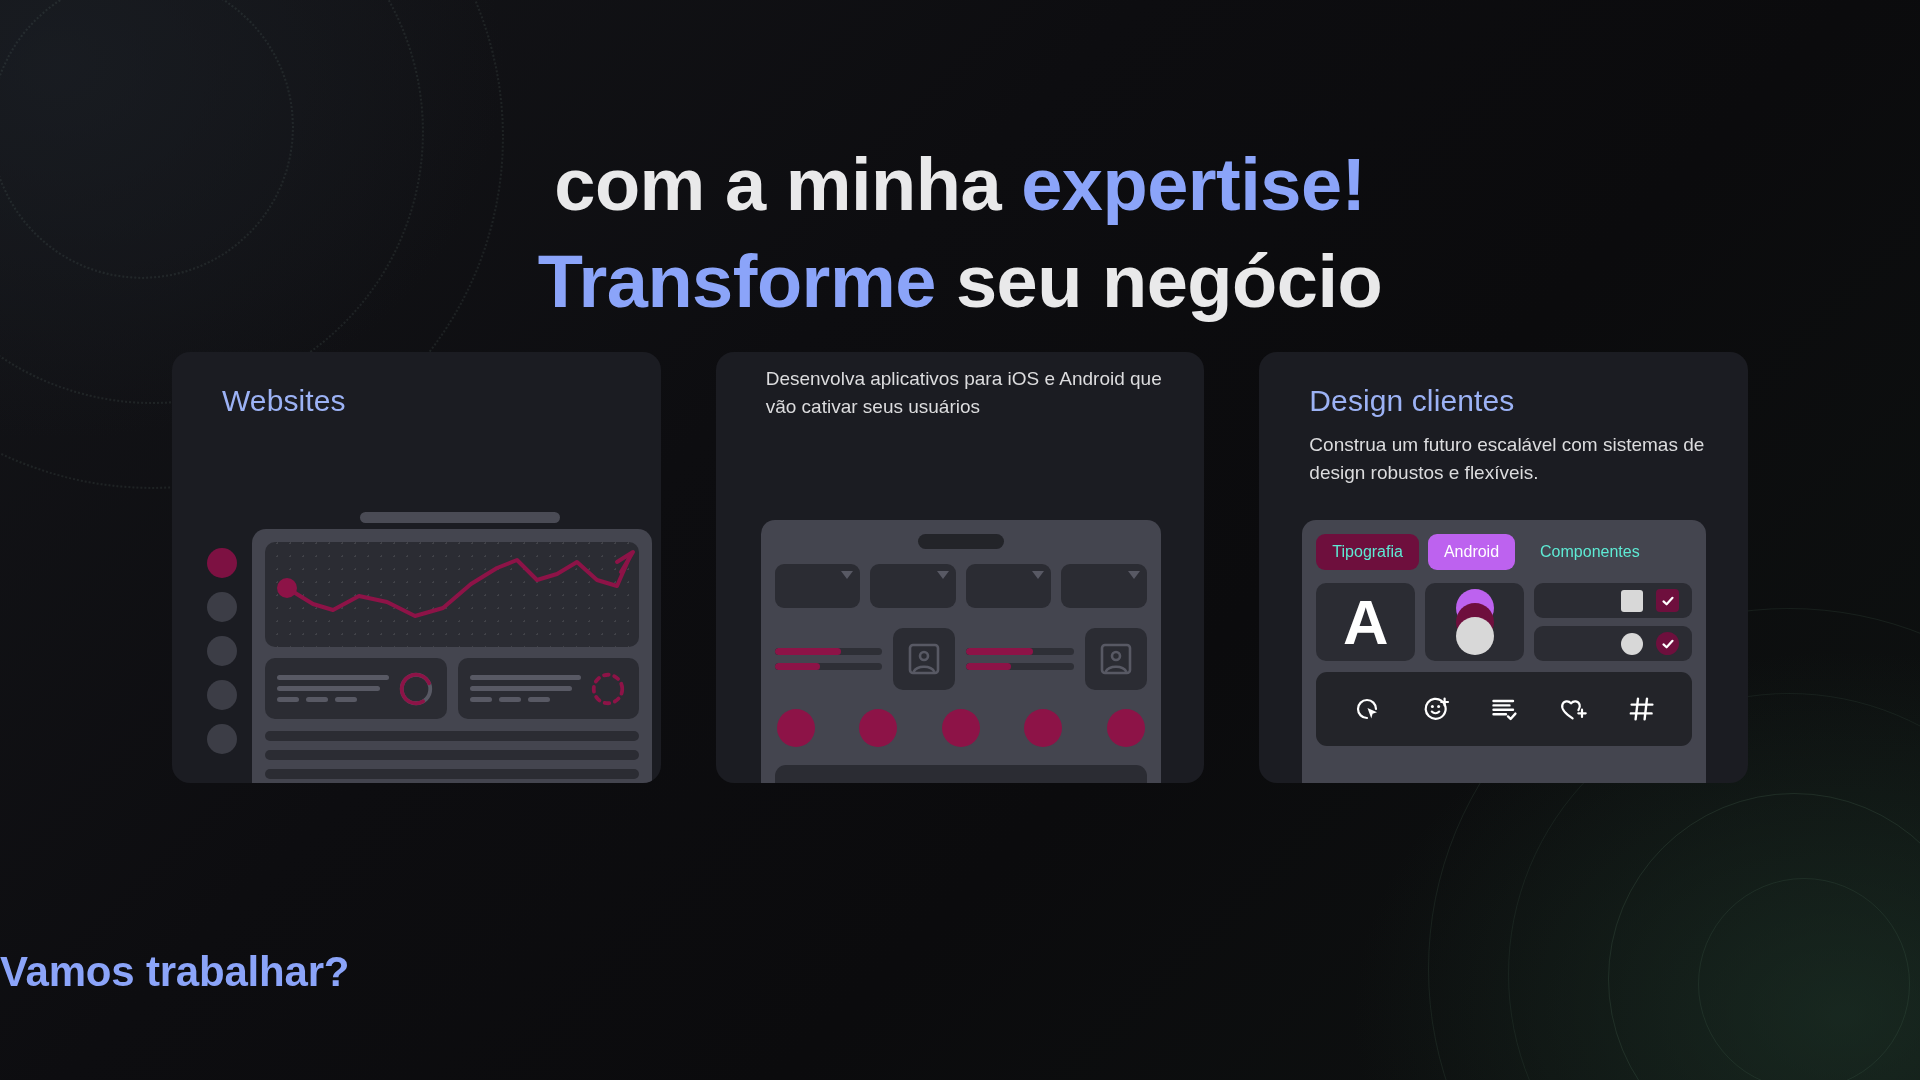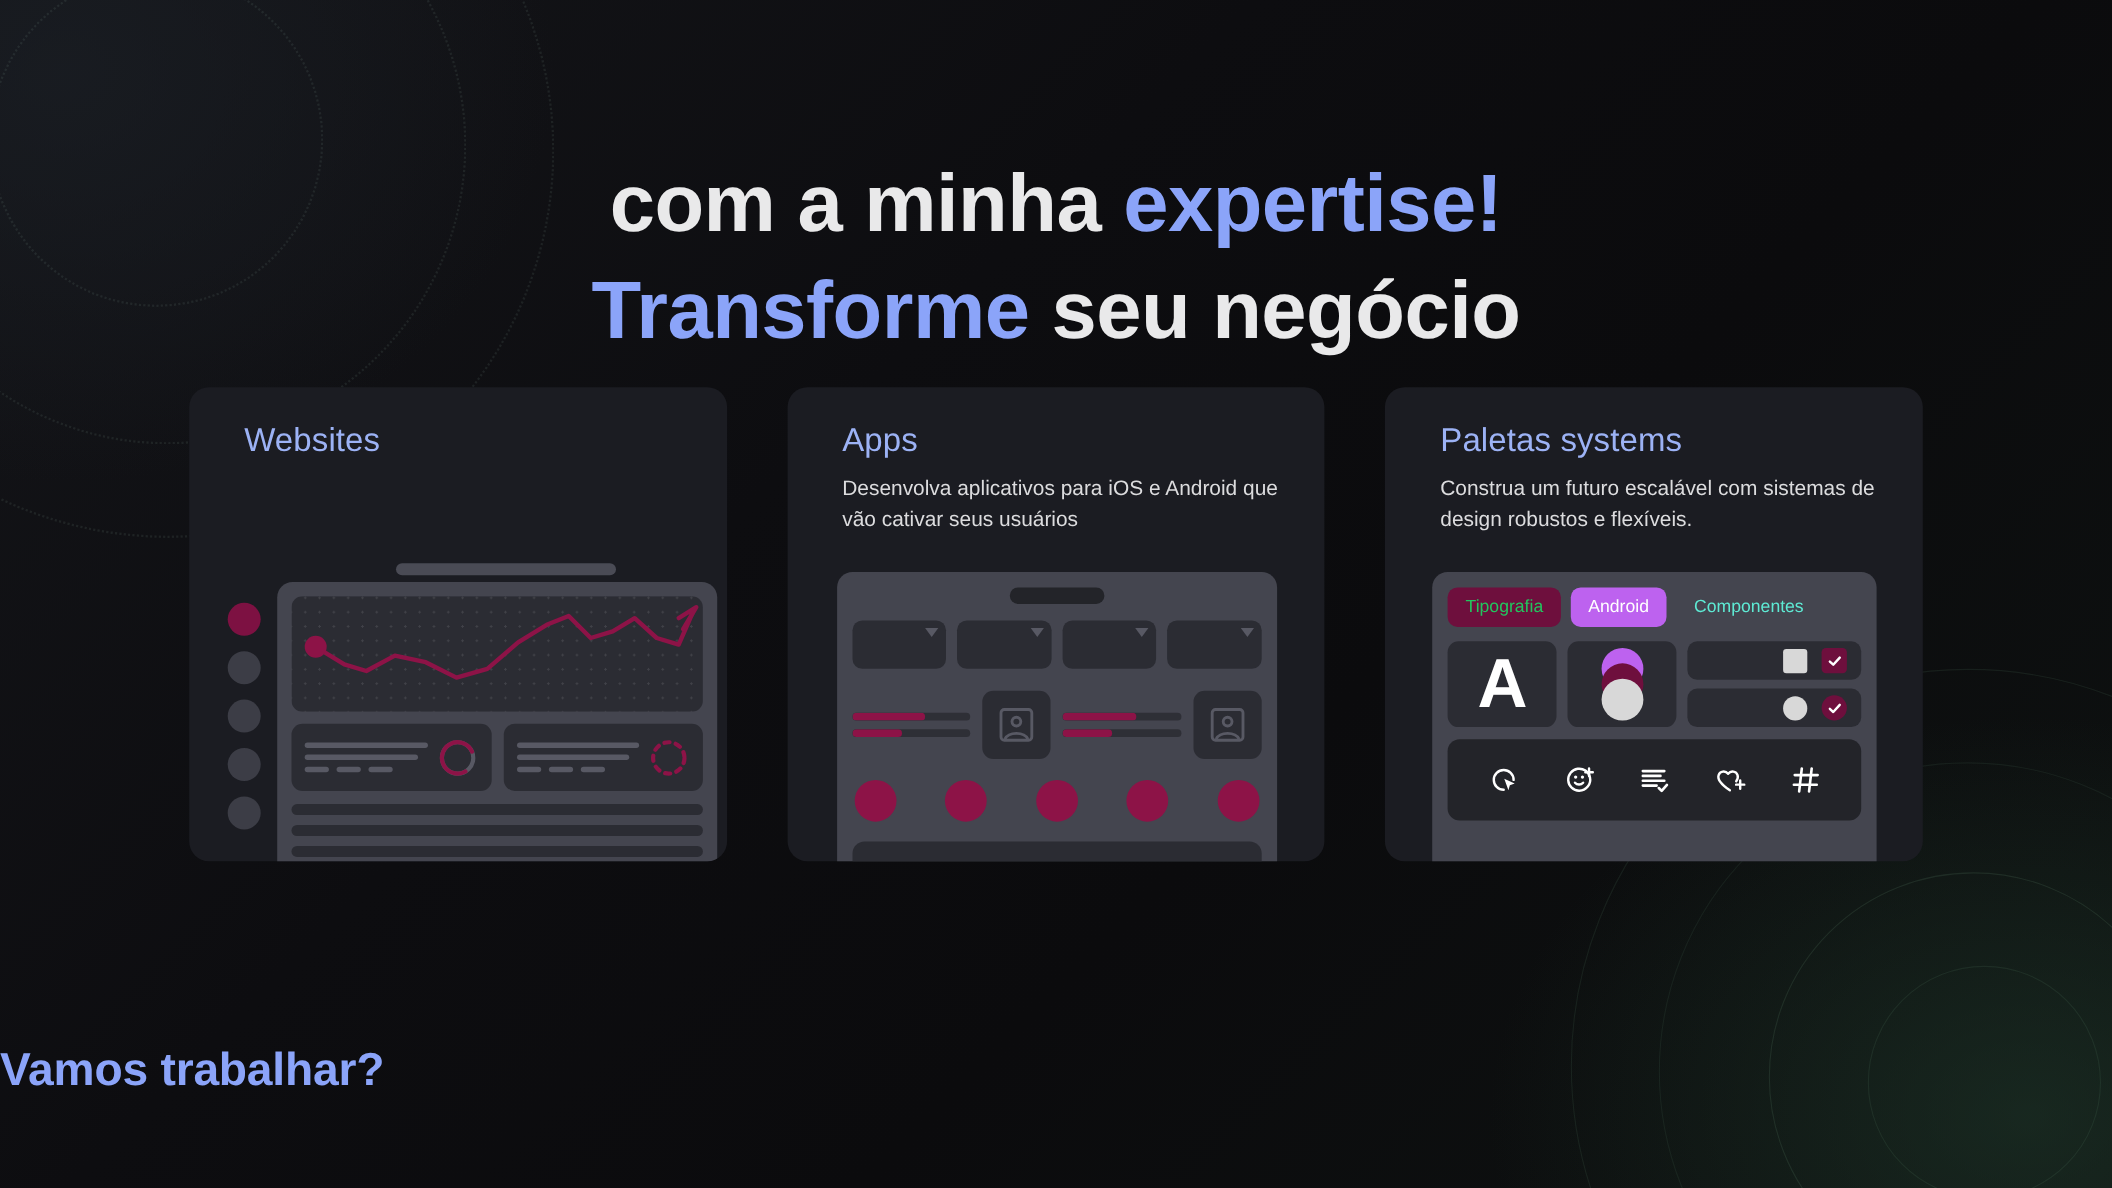--- a/index.html
+++ b/index.html
@@ -156,21 +156,21 @@
     margin-top: 18px; height: 68px; background: #2b2c33; border-radius: 11px;
   }
 
   
   .ds-wrap {
     position: absolute; left: 43px; top: 168px; width: 404px; height: 332px;
     background: #44454f; border-radius: 14px; padding: 14px; box-sizing: border-box;
   }
   .ds-tabs { display: flex; align-items: center; gap: 9px; }
   .ds-tab {
-    padding: 9px 16px; border-radius: 9px; font-size: 16px; color: #22c55e; white-space: nowrap;
+    padding: 9px 16px; border-radius: 9px; font-size: 16px; color: #5eead4; white-space: nowrap;
   }
   .ds-tab.maroon { background: #6e0f3d; }
   .ds-tab.purple { background: #bd62ef; color: #ffffff; }
   .ds-tab.plain  { background: transparent; color: #5eead4; }
   .ds-grid { display: flex; gap: 10px; margin-top: 13px; }
   .ds-cell {
     width: 99px; height: 78px; background: #2b2c33; border-radius: 10px;
     display: flex; align-items: center; justify-content: center; flex: none;
   }
   .glyph-A { font-size: 63px; line-height: 1; font-weight: 700; color: #ffffff; }
@@ -284,21 +284,20 @@
             <div class="ll w100"></div>
             <div class="ll w100"></div>
             <div class="ll w100"></div>
             <div class="ll w72"></div>
           </div>
         </div>
       </div>
     </div>
 
     <div class="card">
-      <div class="card-title">Apps</div>
       <div class="card-desc">Desenvolva aplicativos para iOS e Android que vão cativar seus usuários</div>
 
       <div class="app-wrap">
         <div class="app-notch"></div>
 
         <div class="tiles">
           <div class="tile">
               <i class="caret"></i>
             </div>
           <div class="tile">
@@ -351,21 +350,21 @@
           <div class="bigdot"></div>
           <div class="bigdot"></div>
           <div class="bigdot"></div>
         </div>
 
         <div class="app-footer"></div>
       </div>
     </div>
 
     <div class="card">
-      <div class="card-title">Paletas systems</div>
+      <div class="card-title">Design clientes</div>
       <div class="card-desc">Construa um futuro escalável com sistemas de design robustos e flexíveis.</div>
 
       <div class="ds-wrap">
         <div class="ds-tabs">
           <div class="ds-tab maroon">Tipografia</div>
           <div class="ds-tab purple">Android</div>
           <div class="ds-tab plain">Componentes</div>
         </div>
 
         <div class="ds-grid">

